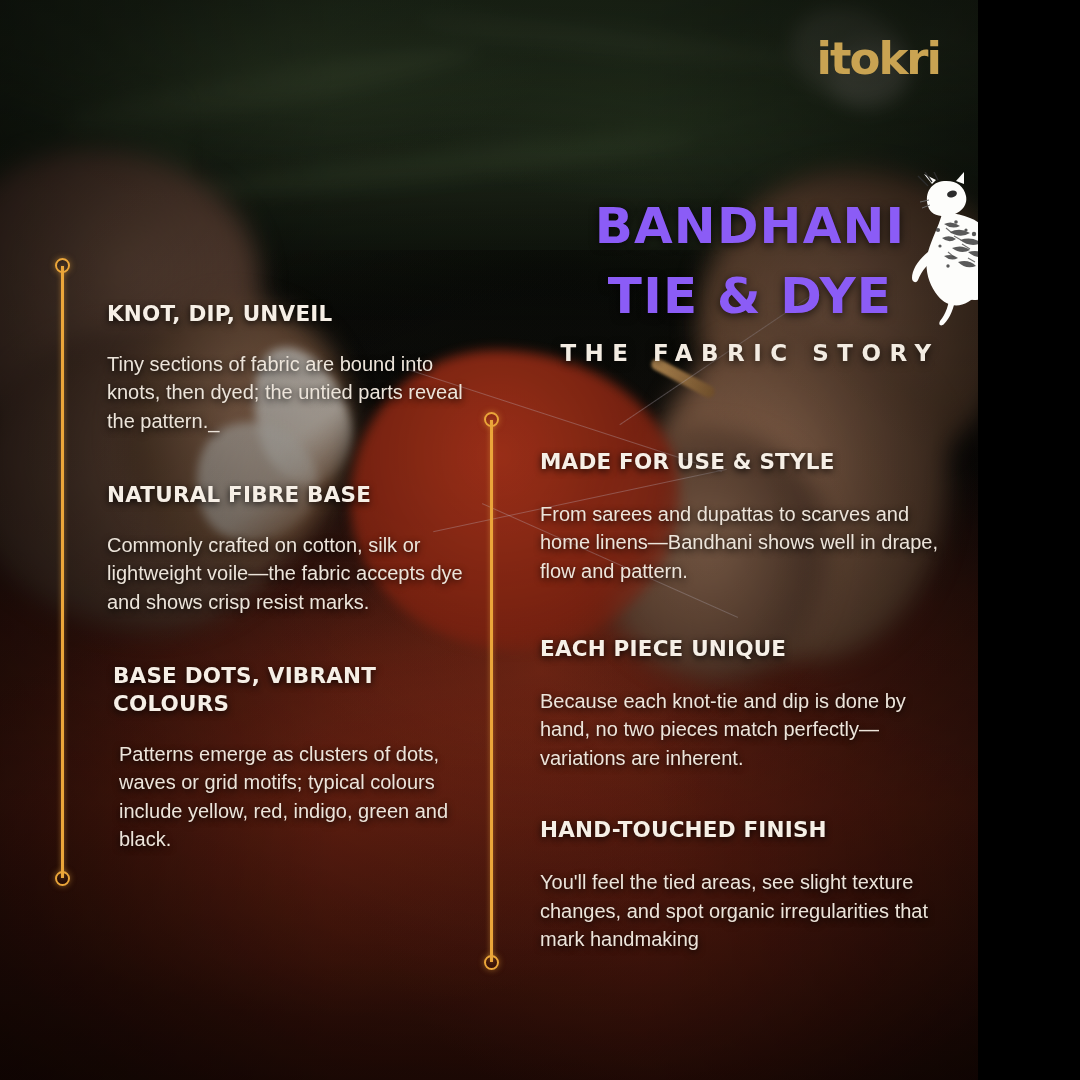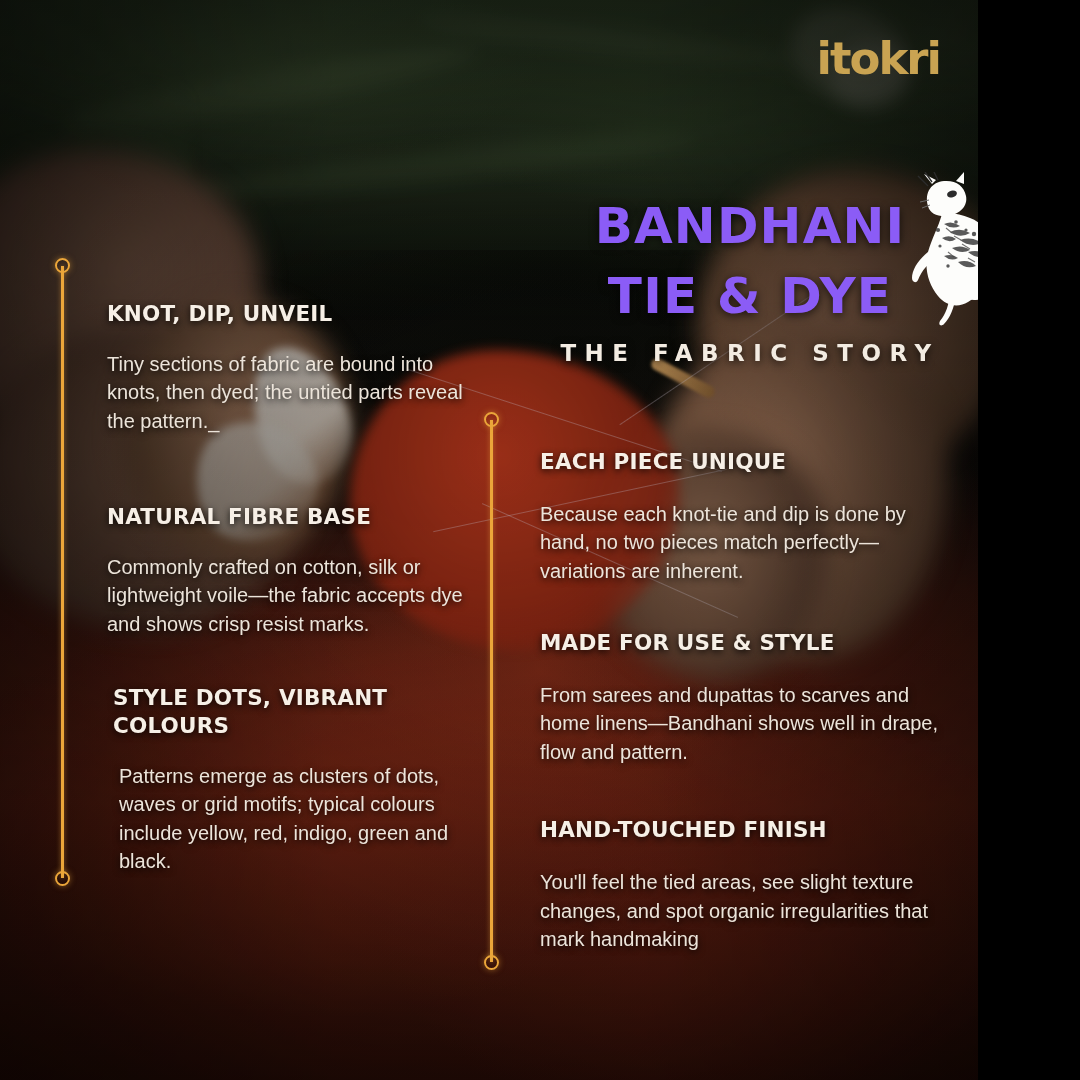--- a/index.html
+++ b/index.html
@@ -237,21 +237,21 @@
     margin: 0;
     font-family: "Liberation Sans", sans-serif;
     font-weight: 400;
     font-size: 20px;
     line-height: 1.42;
     color: #ece4da;
     text-shadow: 0 2px 7px rgba(0,0,0,.9);
   }
 
   
-  #col-left  .block.b1 { margin-bottom: 68px; }
+  #col-left  .block.b1 { margin-bottom: 46px; }
   #col-left  .block.b2 { margin-bottom: 46px; }
   #col-left  .block.b3 h3 { margin-left: 6px; }
   #col-left  .block.b3 p  { margin-left: 12px; }
 
   #col-right .block.r1 { margin-bottom: 44px; }
   #col-right .block.r2 { margin-bottom: 50px; }
   #col-right .block h3 { margin-bottom: 24px; }
 </style>
 </head>
 <body>
@@ -371,34 +371,34 @@
     <div class="col" id="col-left">
       <div class="block b1">
         <h3>KNOT, DIP, UNVEIL</h3>
         <p>Tiny sections of fabric are bound into knots, then dyed; the untied parts reveal the pattern._</p>
       </div>
       <div class="block b2">
         <h3>NATURAL FIBRE BASE</h3>
         <p>Commonly crafted on cotton, silk or lightweight voile—the fabric accepts dye and shows crisp resist marks.</p>
       </div>
       <div class="block b3">
-        <h3>STYLE DOTS, VIBRANT COLOURS</h3>
+        <h3>BASE DOTS, VIBRANT COLOURS</h3>
         <p>Patterns emerge as clusters of dots, waves or grid motifs; typical colours include yellow, red, indigo, green and black.</p>
       </div>
     </div>
 
     <div class="col" id="col-right">
+      <div class="block r2">
+        <h3>MADE FOR USE &amp; STYLE</h3>
+        <p>From sarees and dupattas to scarves and home linens—Bandhani shows well in drape, flow and pattern.</p>
+      </div>
       <div class="block r1">
         <h3>EACH PIECE UNIQUE</h3>
         <p>Because each knot-tie and dip is done by hand, no two pieces match perfectly—variations are inherent.</p>
       </div>
-      <div class="block r2">
-        <h3>MADE FOR USE &amp; STYLE</h3>
-        <p>From sarees and dupattas to scarves and home linens—Bandhani shows well in drape, flow and pattern.</p>
-      </div>
       <div class="block r3">
         <h3>HAND-TOUCHED FINISH</h3>
         <p>You'll feel the tied areas, see slight texture changes, and spot organic irregularities that mark handmaking</p>
       </div>
     </div>
 
   </div>
 </div>
 
 </body></html>

